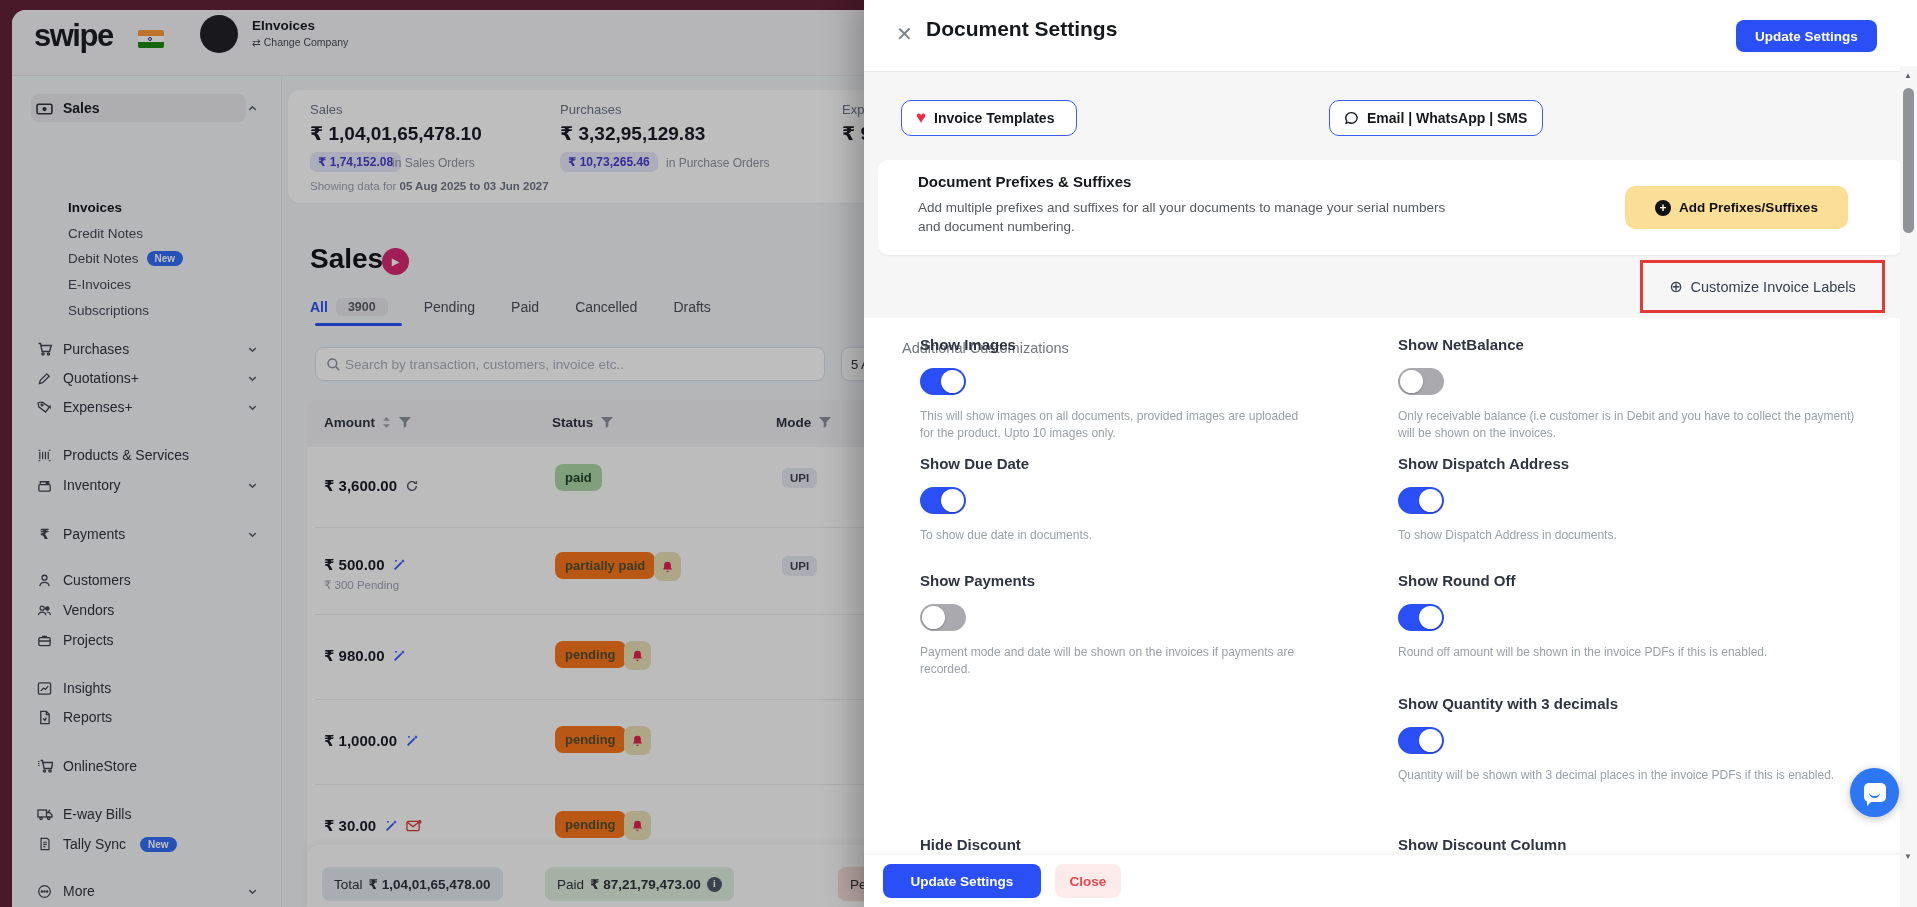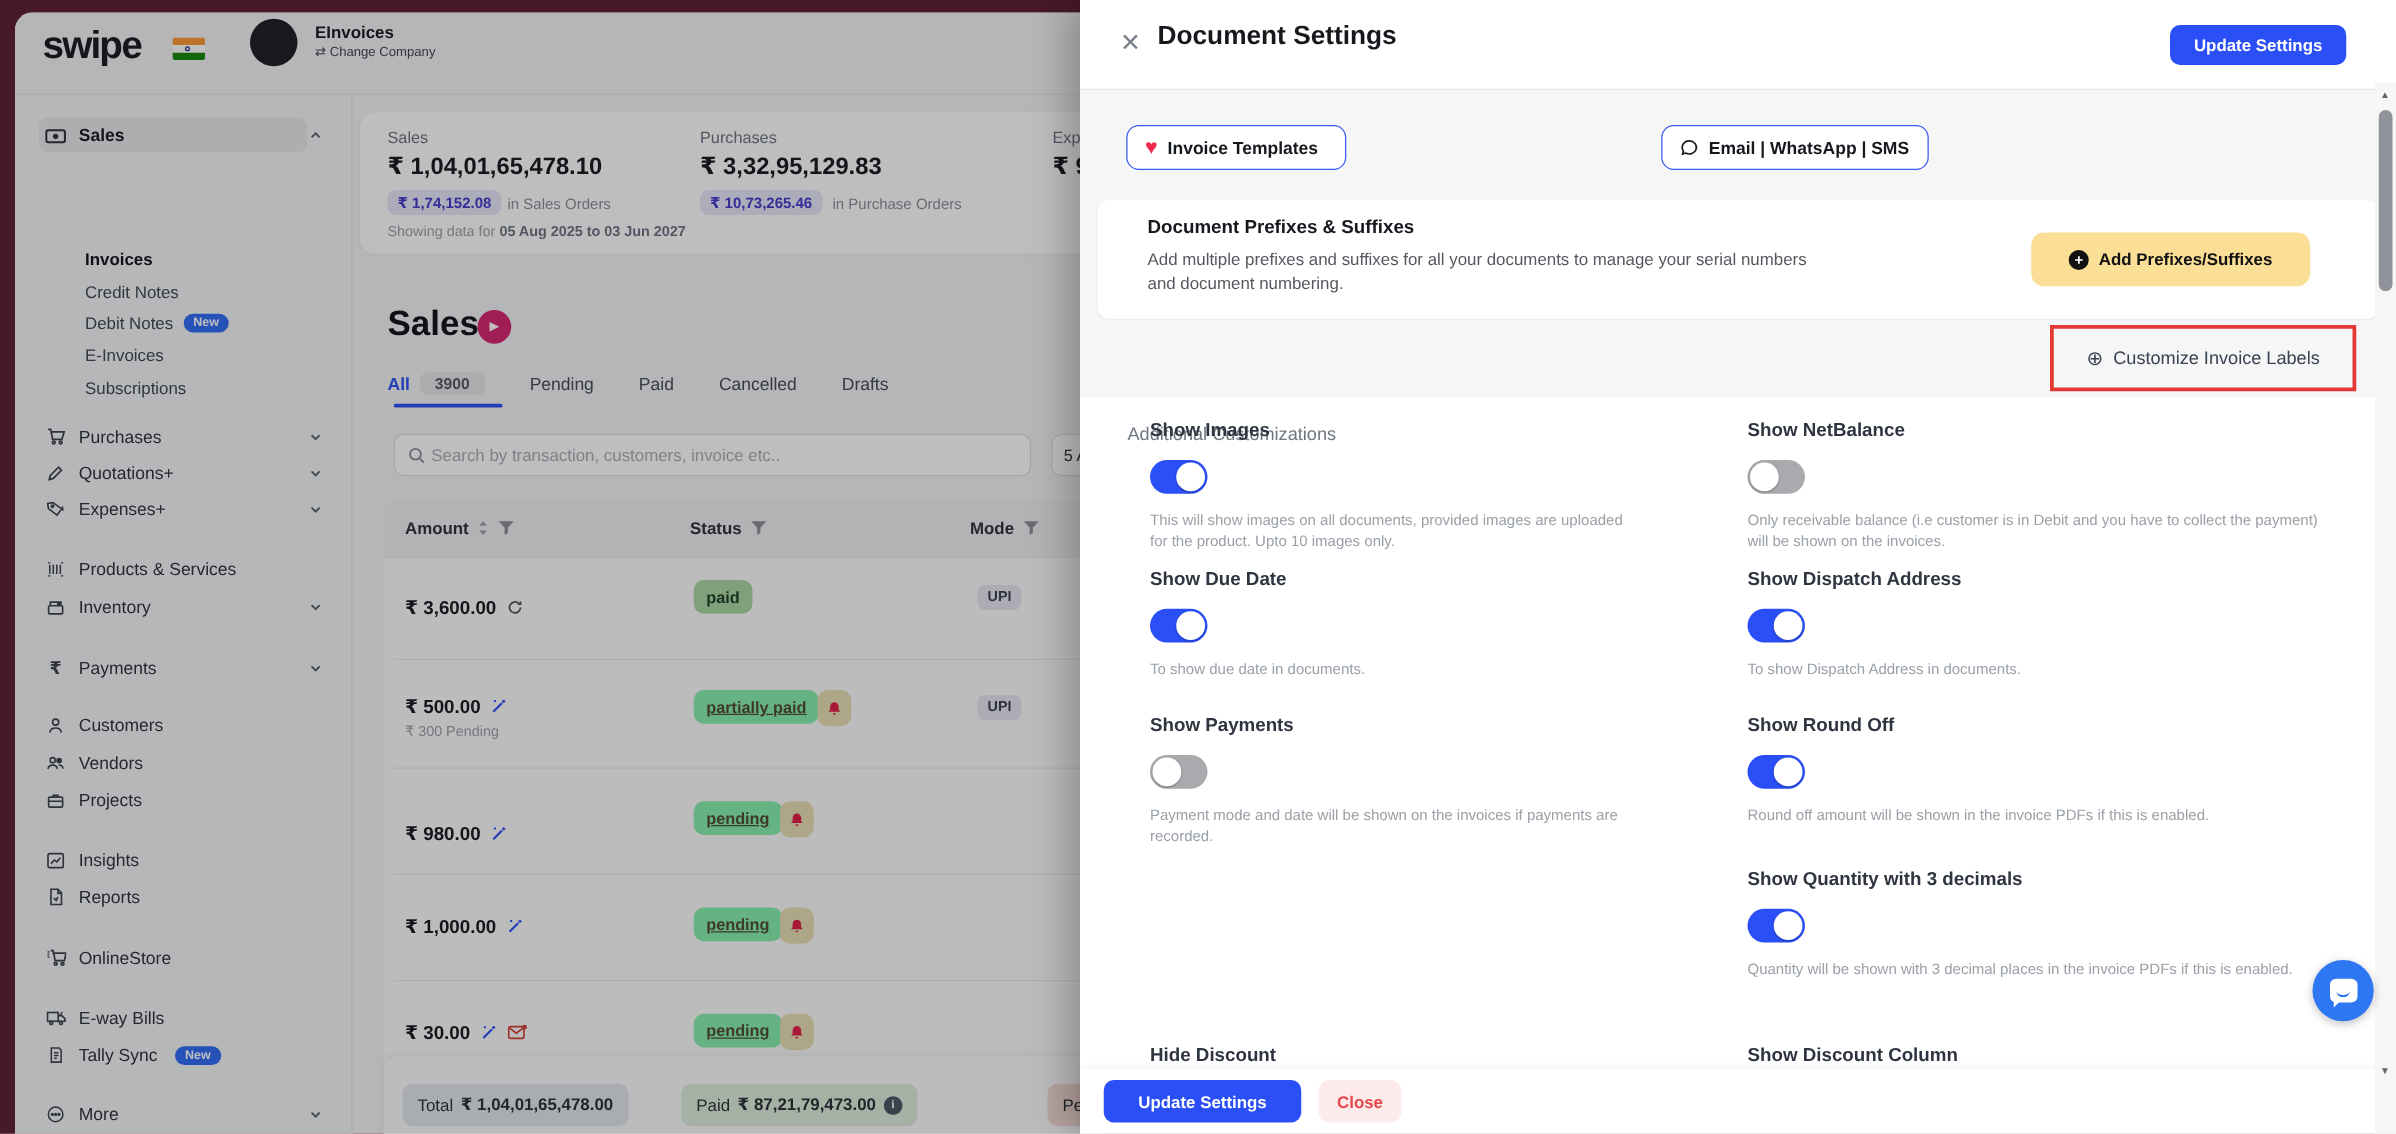--- a/index.html
+++ b/index.html
@@ -49,21 +49,21 @@
   .date-chip { position:absolute; left:829px; top:337px; width:43px; height:34px; background:#fff; border:1px solid #dcdee2; border-radius:8px; font-size:13px; color:#2c3037; display:flex; align-items:center; padding:0 9px; overflow:hidden; white-space:nowrap; }
 
   .table-card { position:absolute; left:295px; top:390px; width:577px; bottom:0; background:#fdfdfd; border-radius:10px 10px 0 0; }
   .thead { position:absolute; left:0; top:0; width:100%; height:47px; background:#f0f0f2; border-radius:10px 10px 0 0; }
   .th { position:absolute; top:15px; font-size:13.5px; font-weight:700; color:#2c3037; display:flex; align-items:center; gap:7px; }
   .rline { position:absolute; left:8px; right:8px; height:1px; background:#eaeaec; }
   .amt { position:absolute; left:17px; font-size:15px; font-weight:700; color:#15181d; display:flex; align-items:center; gap:8px; white-space:nowrap; }
   .amt-sub { position:absolute; left:17px; font-size:11.5px; color:#9aa0a8; white-space:nowrap; }
   .sbadge { position:absolute; left:248px; font-size:13px; font-weight:700; padding:6px 10px; border-radius:8px; white-space:nowrap; }
   .b-paid { background:#abd6a4; color:#1c3a22; }
-  .b-warn { background:#86efac; color:#4f4a2c;text-decoration:underline; }
+  .b-warn { background:#f97316; color:#4f4a2c; }
   .bell-pill { position:absolute; font-size:0; background:#e8e0b4; border-radius:8px; width:27px; height:29px; display:flex; align-items:center; justify-content:center; }
   .mode-pill { position:absolute; left:475px; background:#e6e6f0; color:#3c3f49; font-size:11.5px; font-weight:600; padding:4px 8px; border-radius:6px; }
 
   .foot-card { position:absolute; left:295px; top:835px; width:577px; height:72px; background:#fcfcfd; border-radius:12px; box-shadow:0 -2px 8px rgba(0,0,0,.06); }
   .fchip { position:absolute; top:22px; height:34px; display:flex; align-items:center; gap:6px; padding:0 12px; border-radius:8px; font-size:13.5px; color:#2a2f36; white-space:nowrap; }
   .fchip b { font-weight:700; }
   .fc-total { left:15px; background:#e2e8ec; }
   .fc-paid { left:238px; background:#ddeddb; }
   .fc-pending { left:531px; background:#f4dcd4; width:80px; }
   .info-dot { width:15px; height:15px; border-radius:50%; background:#4b5563; color:#fff; font-size:9.5px; font-weight:700; display:inline-flex; align-items:center; justify-content:center; font-family:"Liberation Serif",serif; }
@@ -338,21 +338,21 @@
             </svg>
           </span>
       </div>
 
     </div>
 
     <div class="stat-card">
       <div class="sc-title" style="left:22px; top:12px;">Sales</div>
       <div class="sc-value" style="left:22px; top:32px;">₹ 1,04,01,65,478.10</div>
       <div class="sc-chip" style="left:22px; top:62px;">₹ 1,74,152.08</div>
-      <div class="sc-suffix" style="left:118px; top:66px;text-align:right;">in Sales Orders</div>
+      <div class="sc-suffix" style="left:104px; top:66px;text-align:right;">in Sales Orders</div>
       <div class="sc-note" style="left:22px; top:90px;"><span>Showing data for </span><b>05 Aug 2025 to 03 Jun 2027</b></div>
       <div class="sc-title" style="left:272px; top:12px;">Purchases</div>
       <div class="sc-value" style="left:272px; top:32px;">₹ 3,32,95,129.83</div>
       <div class="sc-chip" style="left:272px; top:62px;">₹ 10,73,265.46</div>
       <div class="sc-suffix" style="left:378px; top:66px;">in Purchase Orders</div>
       <div class="sc-title" style="left:554px; top:12px;">Expenses</div>
       <div class="sc-value" style="left:554px; top:32px;">₹ 9,0</div>
     </div>
 
     <div class="sales-h">Sales</div>
@@ -452,21 +452,21 @@
         <div class="bell-pill" style="left:347px; top:152px;">
             <svg width="13" height="14" viewBox="0 0 16 16">
               <path d="M8 1.5a4.2 4.2 0 0 0-4.2 4.2v3.2L2.3 11h11.4l-1.5-2.1V5.7A4.2 4.2 0 0 0 8 1.5zM6.5 12.5a1.5 1.5 0 0 0 3 0z" fill="#e11d48"></path>
             </svg>
           </div>
         <div class="mode-pill" style="top:156px;">UPI</div>
       </div>
       <div class="rline" style="top:214px;"></div>
 
       <div>
-        <div class="amt" style="top:258px;justify-content:flex-end;">
+        <div class="amt" style="top:247px;justify-content:flex-end;">
             <span>₹ 980.00</span>
             <span>
               <svg width="14" height="14" viewBox="0 0 16 16" fill="none" stroke="#2a4ff6" stroke-width="2">
                 <path d="M3 13L11 5"></path>
                 <path d="M12.5 2v3M11 3.5h3M4.5 2.2v2M3.5 3.2h2" stroke-width="1.3"></path>
               </svg>
             </span>
           </div>
         <div class="sbadge b-warn" style="top:241px;">pending</div>
         <div class="bell-pill" style="left:317px; top:241px;">

